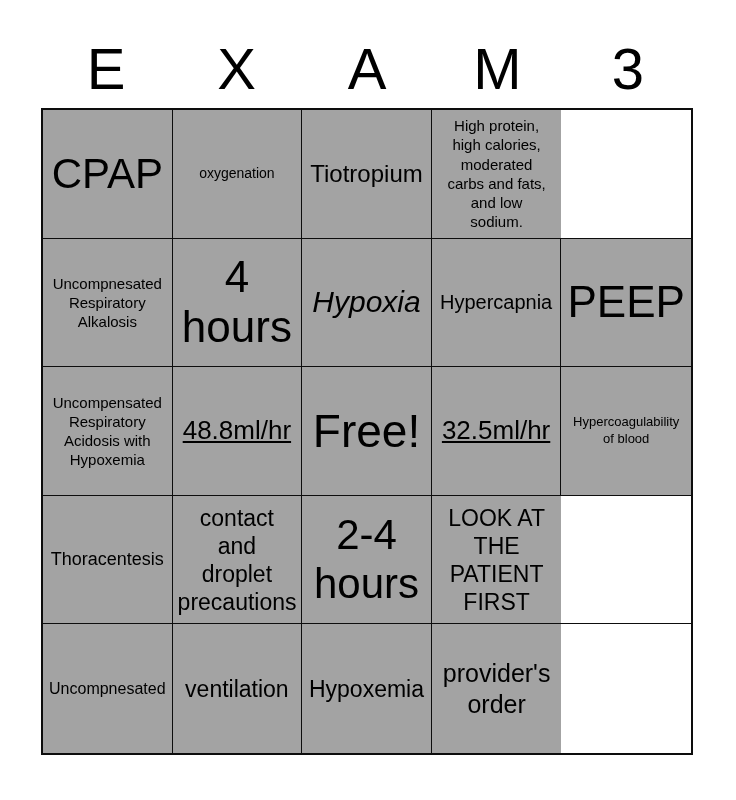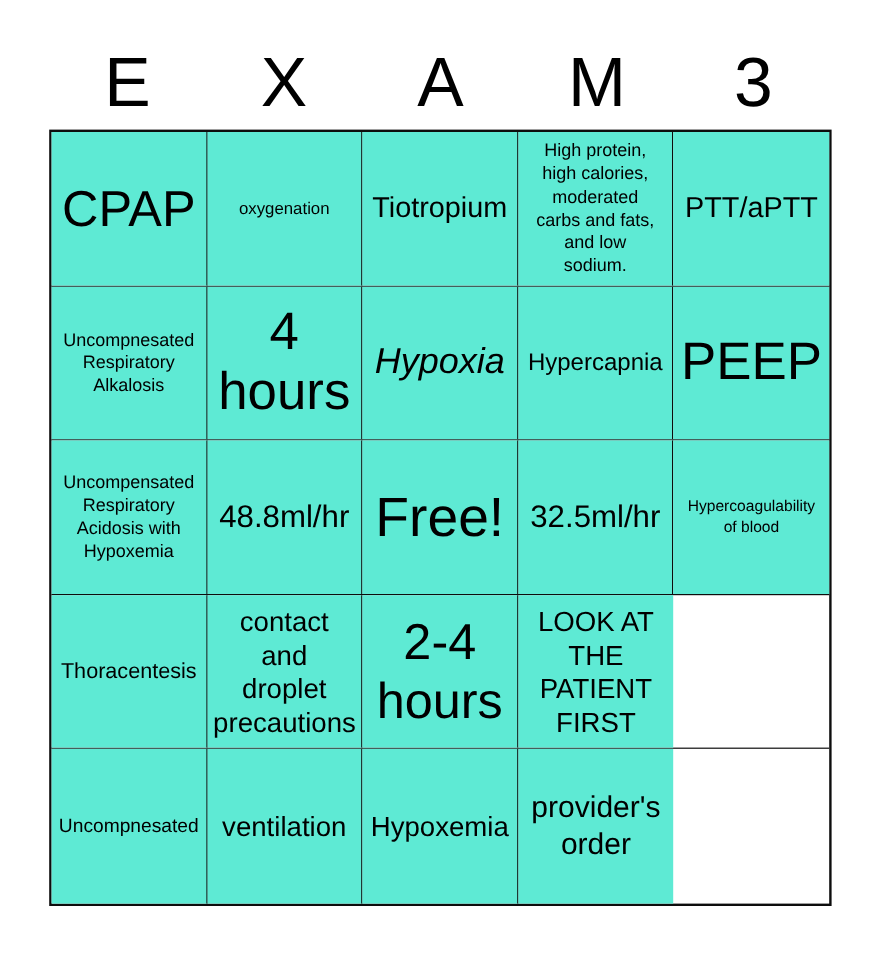--- a/index.html
+++ b/index.html
@@ -53,42 +53,42 @@
     grid-template-columns: repeat(5, 1fr);
     border-bottom: 1.5px solid #0d0d0d;
   }
   .row:last-child { border-bottom: none; }
   .cell {
     border-right: 1.5px solid #0d0d0d;
     display: flex;
     align-items: center;
     justify-content: center;
     overflow: hidden;
-    background: #5eead4;
+    background: #a3a3a3;
     cursor: pointer;
   }
   .cell:last-child { border-right: none; }
   .cell-text {
     width: 100%;
     text-align: center;
     white-space: pre-line;
     line-height: 1.22;
     padding: 2px 5px;
     box-sizing: border-box;
   }
   .fs13 { font-size: 13px; line-height: 1.3; }
   .fs15 { font-size: 15px; line-height: 1.28; }
   .fs16 { font-size: 16px; }
   .fs18 { font-size: 18px; }
   .fs20 { font-size: 20px; }
   .fs22 { font-size: 14px; }
   .fs23 { font-size: 23px; }
   .fs24 { font-size: 24px; }
   .fs25 { font-size: 25px; }
-  .fs26 { font-size: 26px; }
+  .fs26 { font-size: 26px; text-decoration: underline; }
   .fs30 { font-size: 30px; font-style: italic; }
   .fs33 { font-size: 33px; line-height: 1.22; }
   .fs42 { font-size: 42px; line-height: 1.15; }
   .fs44 { font-size: 44px; line-height: 1.15; }
   .fs46 { font-size: 46px; line-height: 1.1; }
 </style>
 </head>
 <body>
 
 <div class="stage">
@@ -114,23 +114,20 @@
           <div class="cell-text fs24">Tiotropium</div>
         </div>
       <div class="cell">
           <div class="cell-text fs15">High protein,
 high calories,
 moderated
 carbs and fats,
 and low
 sodium.</div>
         </div>
-      <div class="cell">
-          <div class="cell-text fs24">PTT/aPTT</div>
-        </div>
     </div>
 
     <div class="row">
       <div class="cell">
           <div class="cell-text fs15">Uncompnesated
 Respiratory
 Alkalosis</div>
         </div>
       <div class="cell">
           <div class="cell-text fs44">4

